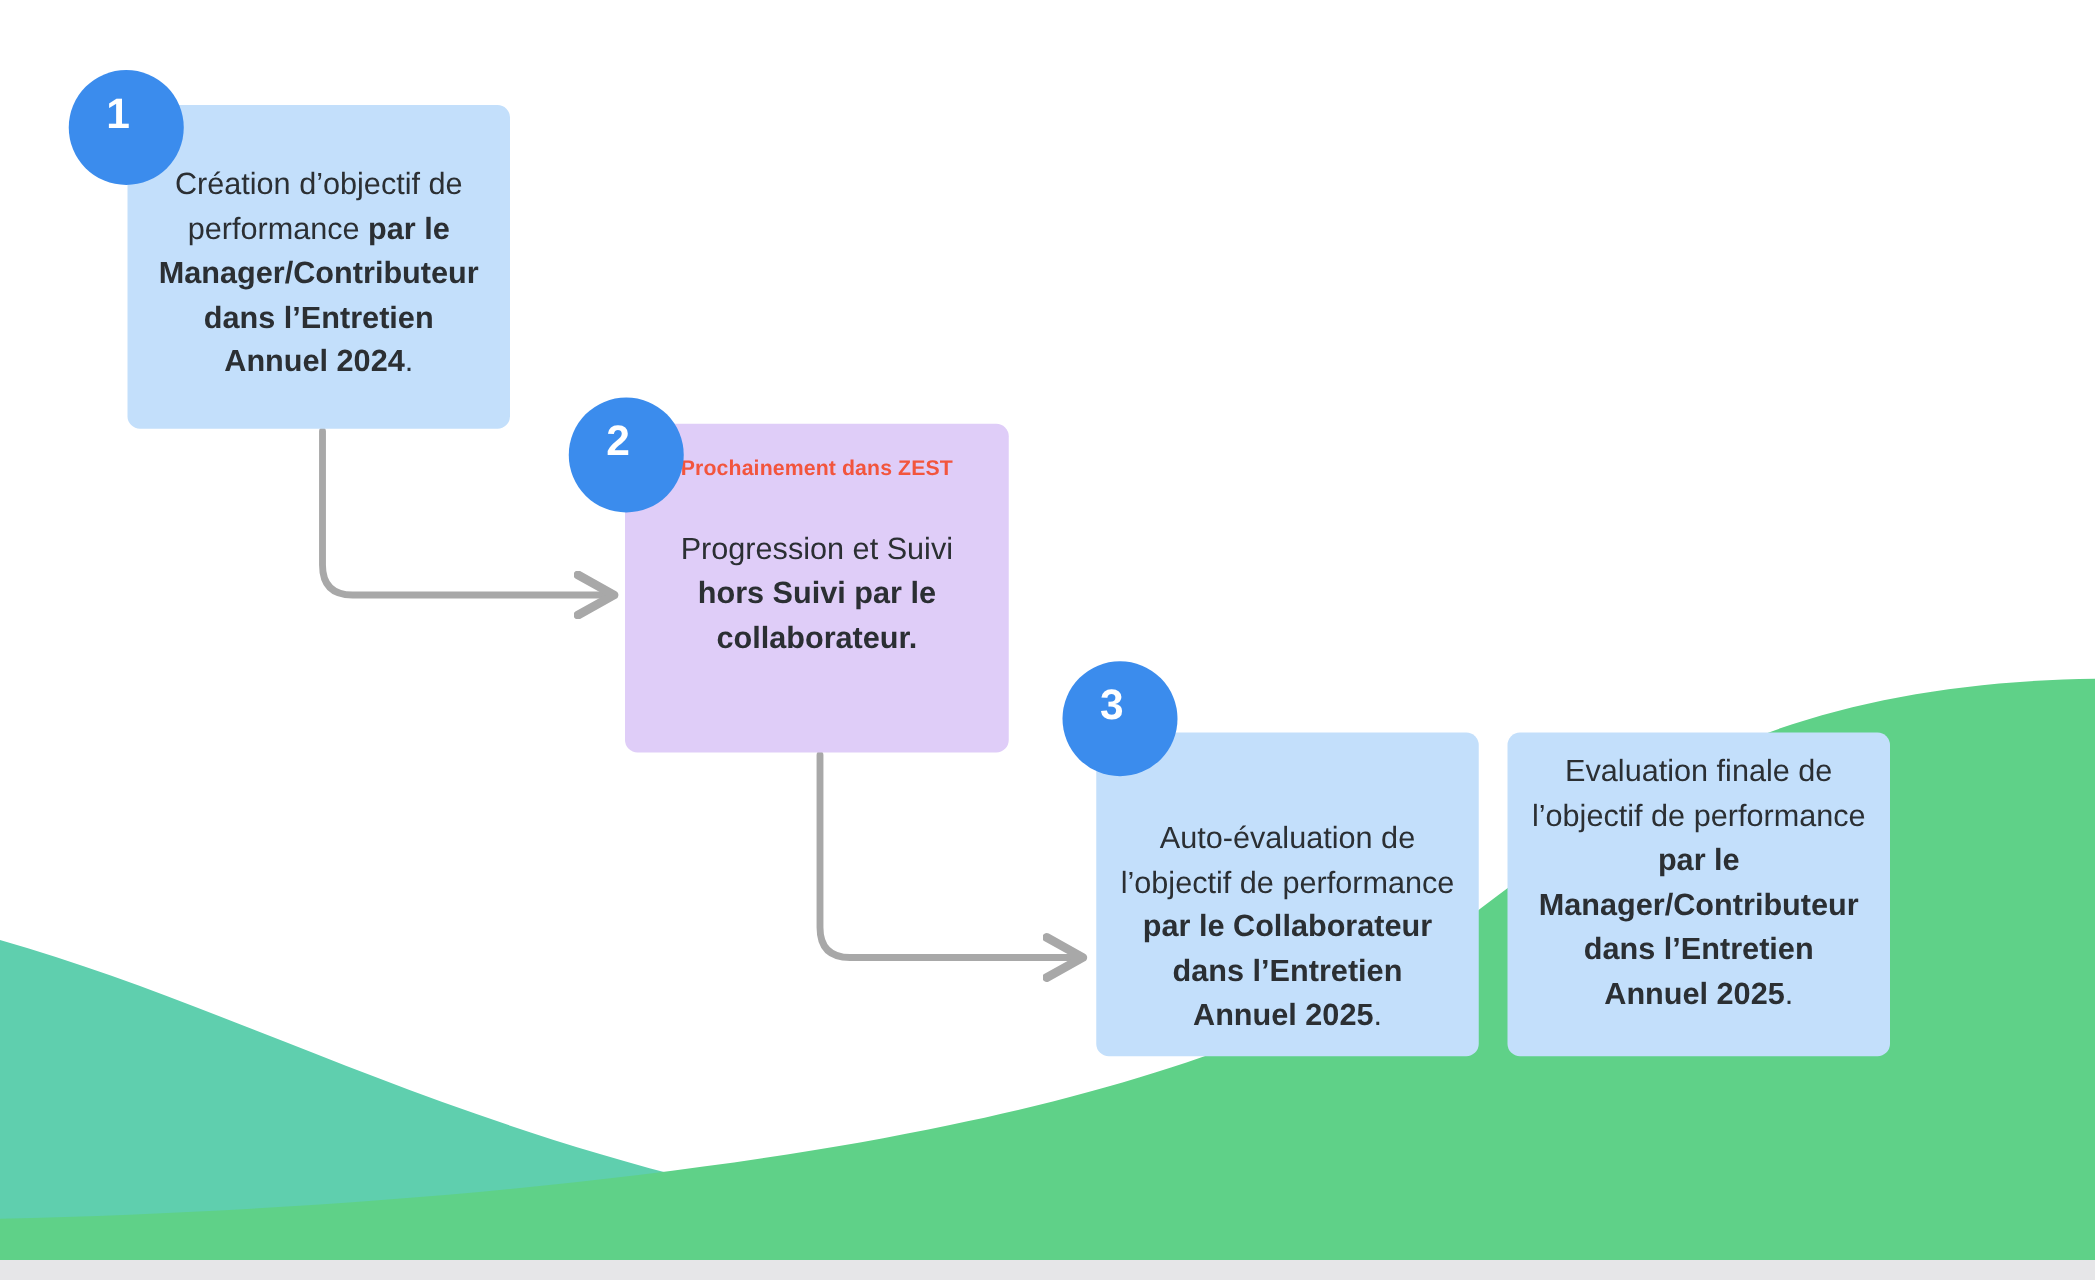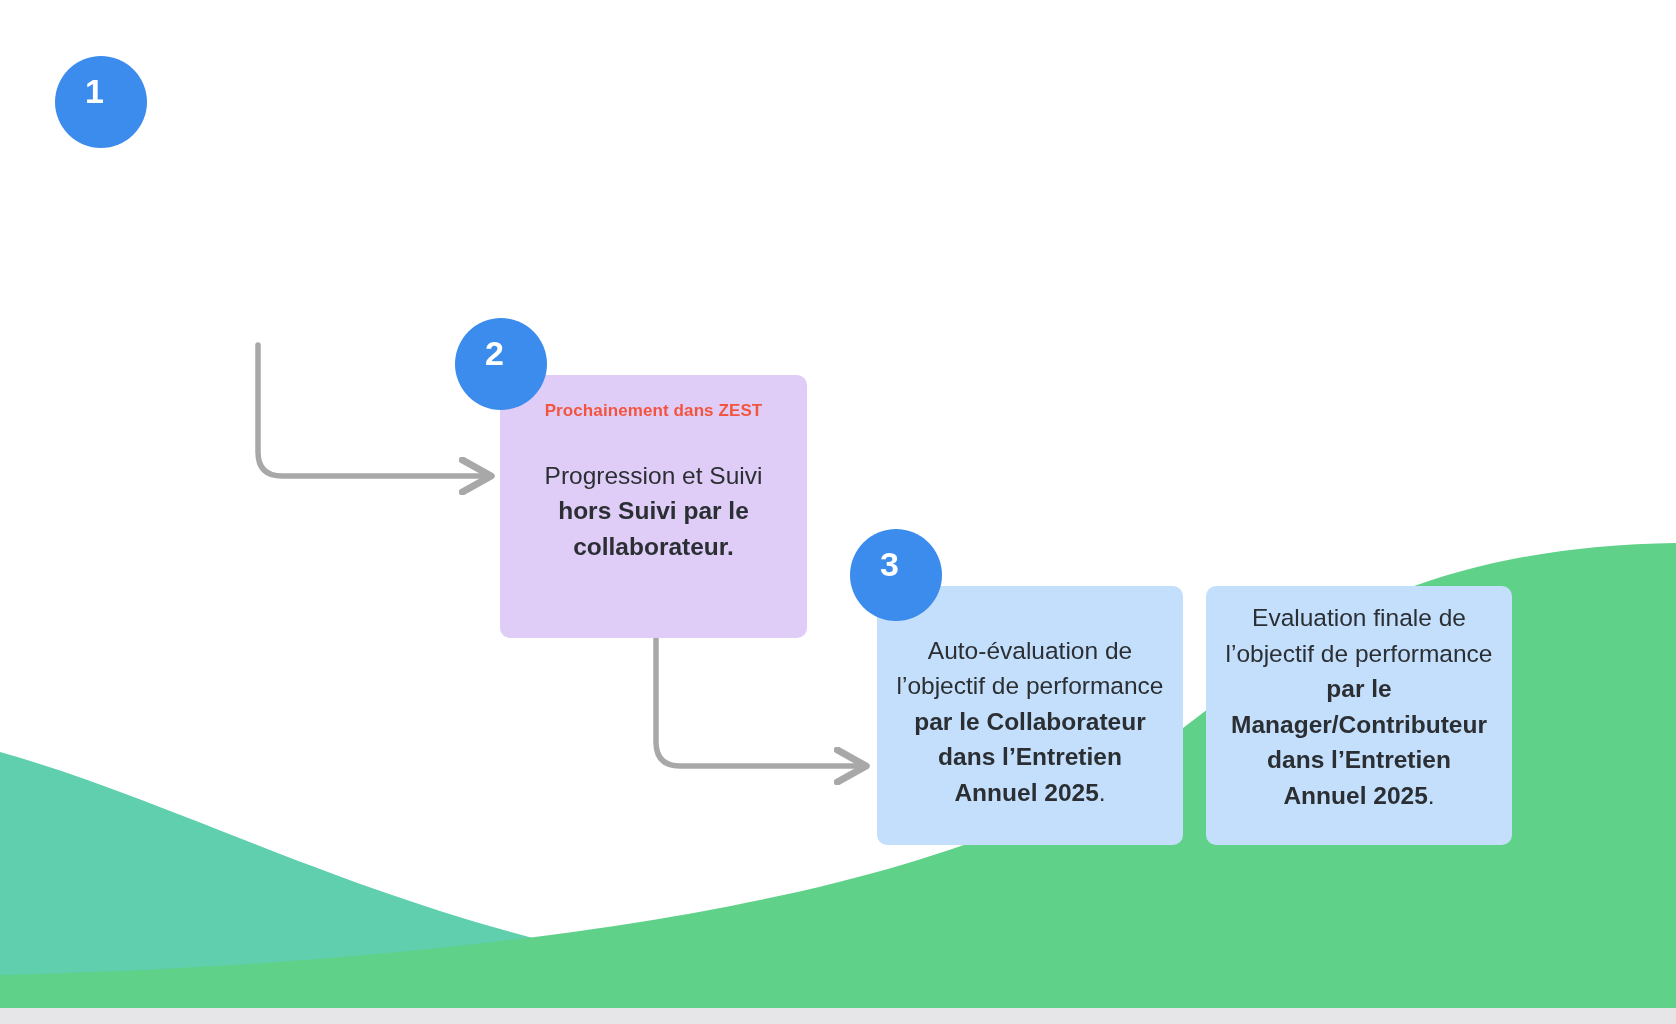--- a/index.html
+++ b/index.html
@@ -64,26 +64,25 @@
     left: 102px; top: 84px;
     width: 306px; height: 259px;
     justify-content: flex-start;
     padding-top: 46px;
   }
   #node-2 {
     left: 500px; top: 339px;
     width: 307px; height: 263px;
     justify-content: flex-start;
     padding-top: 24px;
-    margin-top: 36px;
   }
   #node-3 {
     left: 877px; top: 586px;
     width: 306px; height: 259px;
-    justify-content: center;
+    justify-content: flex-end;
     padding-top: 26px;
   }
   #node-4 {
     left: 1206px; top: 586px;
     width: 306px; height: 259px;
     justify-content: flex-start;
   }
 
   .node-badge {
     position: absolute;
@@ -139,20 +138,23 @@
   <svg id="arrow-layer" viewBox="0 0 1676 1024" preserveAspectRatio="none">
     <defs>
       <marker id="ah" viewBox="0 0 12 12" refX="9" refY="6" markerWidth="7" markerHeight="7" orient="auto-start-reverse">
         <path d="M1,1 L10,6 L1,11" fill="none" stroke="#a8a8a8" stroke-width="2.2" stroke-linecap="round" stroke-linejoin="round"></path>
       </marker>
     </defs>
     <path d="M258,345 L258,452 Q258,476 282,476 L488,476" fill="none" stroke="#a8a8a8" stroke-width="5.5" stroke-linecap="round" marker-end="url(#ah)"></path>
     <path d="M656,604 L656,742 Q656,766 680,766 L863,766" fill="none" stroke="#a8a8a8" stroke-width="5.5" stroke-linecap="round" marker-end="url(#ah)"></path>
   </svg>
 
+  <div class="node node-blue" id="node-1">
+    <span class="node-text">Création d’objectif de performance <b>par le Manager/Contributeur dans l’Entretien Annuel 2024</b>.</span>
+  </div>
   <div class="node-badge" id="badge-1">
     <span>1</span>
   </div>
 
   <div class="node node-purple" id="node-2">
     <span class="soon-tag">Prochainement dans ZEST</span>
     <span class="node-text">Progression et Suivi <b>hors Suivi par le collaborateur.</b></span>
   </div>
   <div class="node-badge" id="badge-2">
     <span>2</span>

